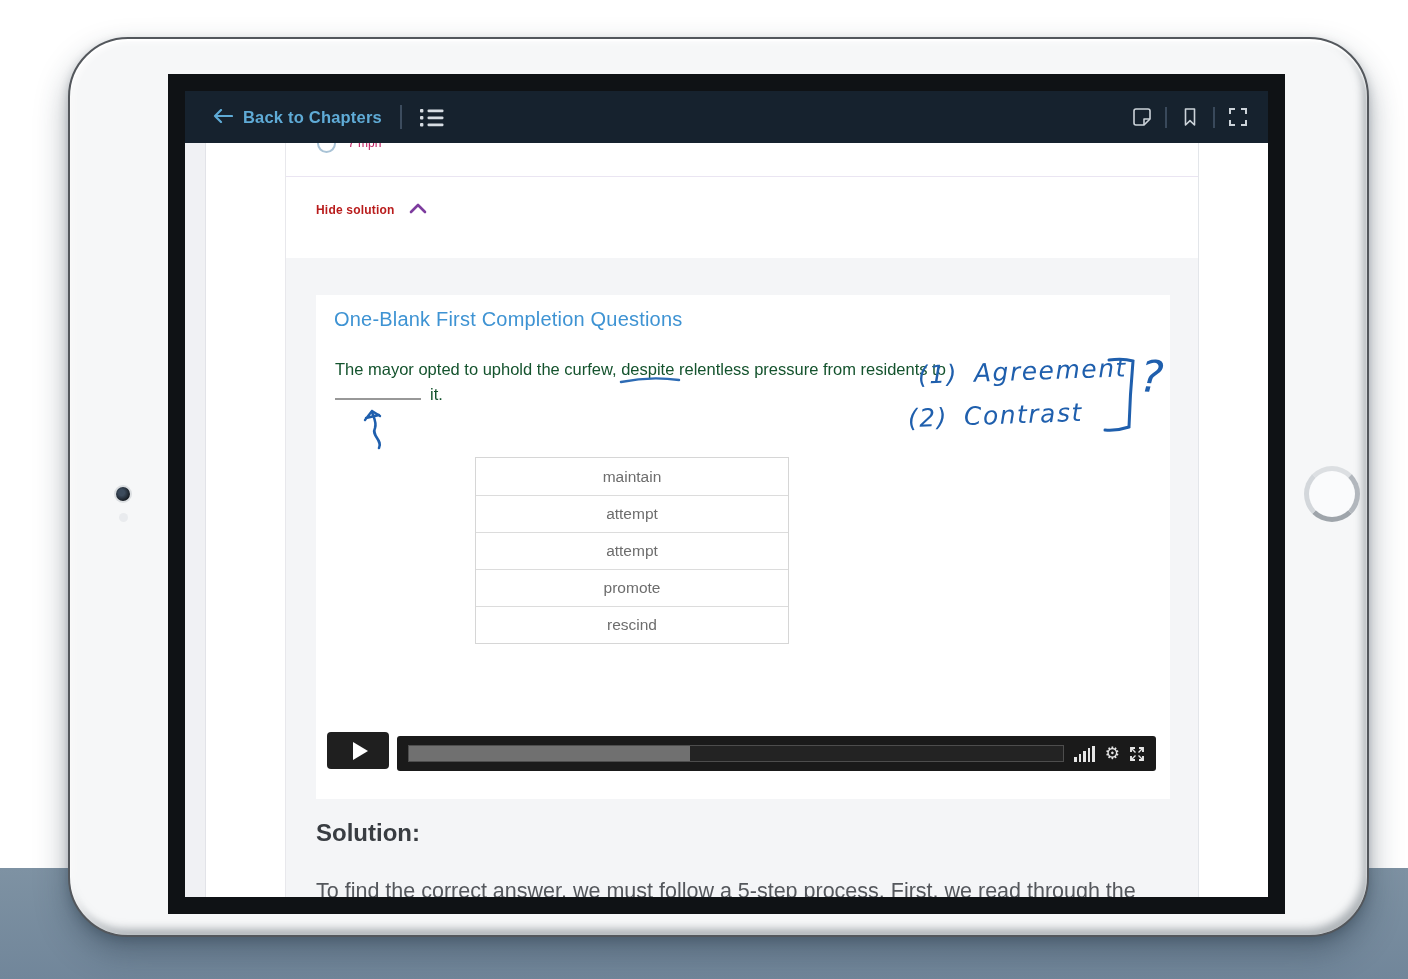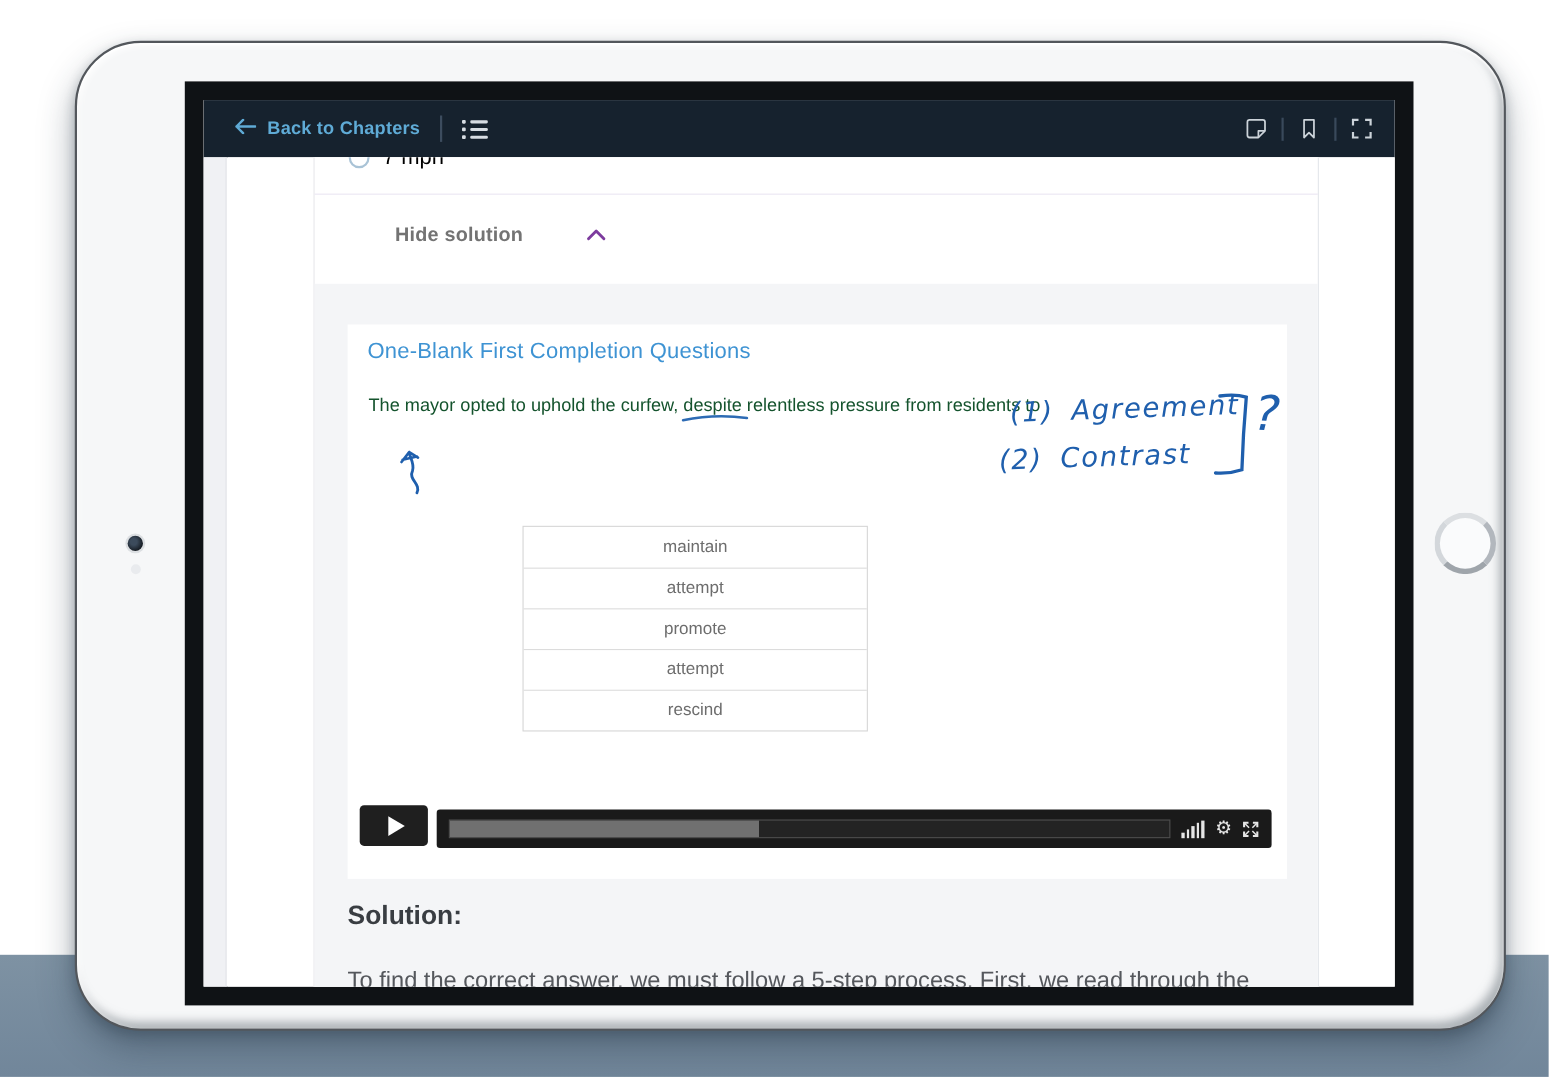--- a/index.html
+++ b/index.html
@@ -49,26 +49,26 @@
                  background:#f0f1f4; border-right:1px solid #e2e3e8; }
   .page { position:absolute; left:22px; top:52px; right:0; bottom:0; background:#fff; }
   .hairline-right { position:absolute; left:1069px; top:0; bottom:0; width:1px; background:#ebecef; }
   .lesson-col { position:absolute; left:78px; top:0; bottom:0; width:914px; background:#fff;
                 border-left:1px solid #e8e8ec; border-right:1px solid #e3e6ea; }
 
   .clipped-opt { height:14px; overflow:hidden; position:relative; }
   .clipped-opt-inner { position:absolute; top:-15px; left:31px; height:30px;
                        display:flex; align-items:center; gap:12px; }
   .radio { width:19px; height:19px; border-radius:50%; border:2px solid #a9c3d6; background:#fff; }
-  .opt-label { font-size:20px; color:#000000;text-align:right; }
+  .opt-label { font-size:12px; color:#be185d;text-align:right; }
 
   .lesson-divider { margin-top:19px; border-top:1px solid #eae5f2; }
 
   .hide-solution { padding:26px 0 0 30px; display:flex; align-items:center; gap:14px; cursor:pointer; }
-  .hide-solution span { color:#737373; font-size:18px; font-weight:bold; letter-spacing:.2px;margin-left:43px; }
+  .hide-solution span { color:#b91c1c; font-size:12px; font-weight:bold; letter-spacing:.2px; }
 
   .solution-area { position:absolute; left:0; right:0; top:115px; bottom:0; background:#f4f5f7; }
 
   
   .q-card { position:absolute; left:30px; top:37px; width:854px; height:504px; background:#ffffff; }
   .q-title { position:absolute; left:18px; top:13px; font-size:20px; color:#3e93d3; letter-spacing:.2px; }
   .q-text { position:absolute; left:19px; top:62px; font-size:16.5px; color:#14532d; line-height:25px; }
   .q-line { white-space:nowrap; display:block; }
   .underlined { position:relative; }
   .underlined svg { position:absolute; left:-2px; bottom:-7px; width:62px; height:10px; }
@@ -82,21 +82,21 @@
   .hw-line { position:absolute; white-space:nowrap; font-size:25px; letter-spacing:1.5px;
              transform:rotate(-2deg); }
   .hw-line .num { margin-right:16px; }
   .hw-l1 { left:10px; top:2px; }
   .hw-l2 { left:0px; top:46px; }
   .hw-bracket { position:absolute; left:195px; top:0px; }
   .hw-qmark { position:absolute; left:232px; top:-4px; font-size:44px; transform:rotate(3deg); }
 
   
   .opt-table { position:absolute; left:159px; top:162px; width:314px; border:1px solid #d6d6d6;
-               background:#fff;margin-top:21px; }
+               background:#fff; }
   .opt-row { height:37px; display:flex; align-items:center; justify-content:center;
              font-size:15.5px; color:#6d6d6d; }
   .opt-row + .opt-row { border-top:1px solid #dcdcdc; }
 
   
   .play-btn { position:absolute; left:11px; top:437px; width:62px; height:37px; background:#1f1f1f;
               border-radius:4px; display:flex; align-items:center; justify-content:center; cursor:pointer; }
   .play-tri { width:0; height:0; border-left:15px solid #ffffff; border-top:9px solid transparent;
               border-bottom:9px solid transparent; margin-left:4px; }
   .controls { position:absolute; left:81px; top:441px; width:759px; height:35px; background:#1a1a1a;
@@ -202,20 +202,23 @@
 
               <div class="q-card">
                 <div class="q-title">One-Blank First Completion Questions</div>
 
                 <div class="q-text">
                   <span class="q-line">
                     <span>The mayor opted to uphold the curfew, </span><span class="underlined"><span>despite</span><svg viewBox="0 0 62 10" fill="none">
                           <path d="M2 7 Q 31 1 60 5" stroke="#2d6bb4" stroke-width="2.4" stroke-linecap="round"></path>
                         </svg></span><span> relentless pressure from residents to</span>
                   </span>
+                  <span class="q-line">
+                    <span class="blank"></span><span>it.</span>
+                  </span>
                 </div>
 
                 <div class="arrow-doodle">
                   <svg width="28" height="48" viewBox="0 0 28 48" fill="none">
                     <path d="M17 45 C21 37 9 33 13 25 C15 19 11 13 10 9" stroke="#1f5fad" stroke-width="2.6" stroke-linecap="round"></path>
                     <path d="M10 8 L3 17 M10 8 L18 13 M4 15 L17 12" stroke="#1f5fad" stroke-width="2.4" stroke-linecap="round"></path>
                   </svg>
                 </div>
 
                 <div class="hw-block">
@@ -229,22 +232,22 @@
                     <svg width="34" height="82" viewBox="0 0 34 82" fill="none">
                       <path d="M6 5 Q20 3 30 6 Q27 40 26 72 Q14 76 2 75" stroke="#1f5fad" stroke-width="3" stroke-linecap="round" fill="none"></path>
                     </svg>
                   </div>
                   <div class="hw-qmark">?</div>
                 </div>
 
                 <div class="opt-table">
                   <div class="opt-row">maintain</div>
                   <div class="opt-row">attempt</div>
+                  <div class="opt-row">attempt</div>
                   <div class="opt-row">promote</div>
-                  <div class="opt-row">attempt</div>
                   <div class="opt-row">rescind</div>
                 </div>
 
                 <div class="play-btn">
                   <div class="play-tri"></div>
                 </div>
                 <div class="controls">
                   <div class="track">
                     <div class="fill" style="width: 43%;"></div>
                   </div>

